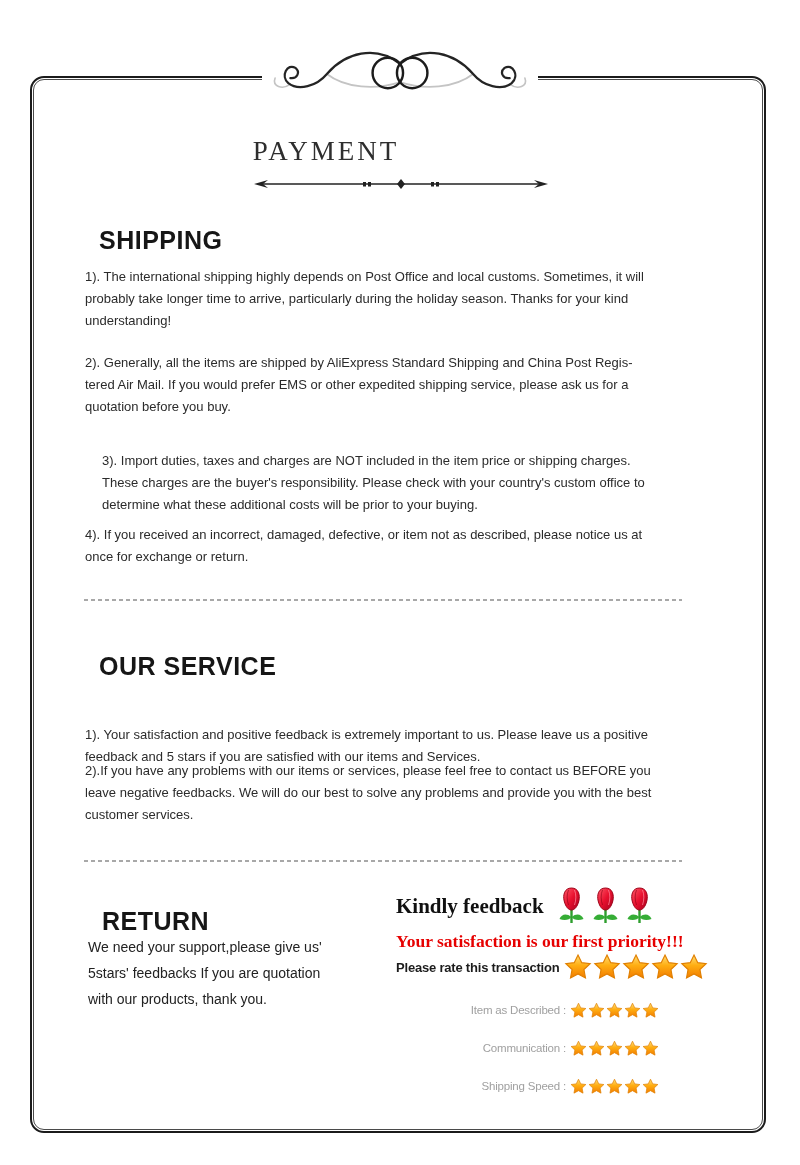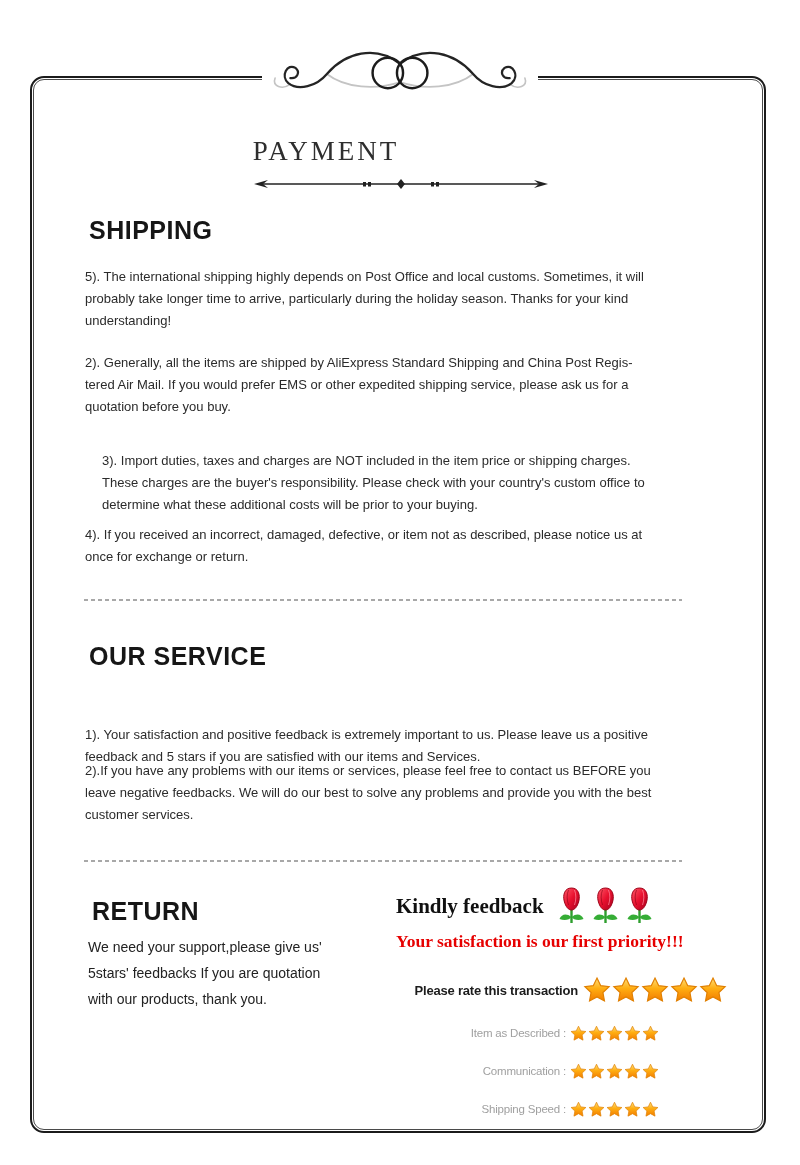--- a/index.html
+++ b/index.html
@@ -22,21 +22,21 @@
   }
   .ornament{position:absolute;left:268px;top:46px;width:264px;height:56px;}
   .payment-title{
     position:absolute;left:0;top:136px;width:652px;margin:0;text-align:center;
     font-family:"Liberation Serif", serif;font-size:27px;font-weight:400;
     letter-spacing:3px;color:#2e2e2e;
   }
   .arrow-divider{position:absolute;left:253px;top:176px;width:296px;height:16px;}
 
   .sec-h{
-    position:absolute;left:85px;margin:4px;font-weight:700;color:#161616;
+    position:absolute;left:85px;margin:14px;font-weight:700;color:#161616;
     letter-spacing:.5px;
   }
   .shipping-h{top:212px;font-size:25px;}
   .service-h{top:638px;font-size:25px;}
   .return-h{top:893px;left:88px;font-size:25px;}
 
   .para{position:absolute;left:85px;font-size:13px;line-height:22px;color:#2b2b2b;}
   .tline{white-space:nowrap;}
   .p-s1{top:266px;} .p-s2{top:352px;} .p-s3{top:450px;margin-left:17px;} .p-s4{top:524px;}
   .p-v1{top:724px;} .p-v2{top:760px;}
@@ -54,21 +54,21 @@
   .fb-title-row{display:flex;align-items:center;height:48px;}
   .fb-title{
     font-family:"Liberation Serif", serif;font-weight:700;font-size:21px;color:#101010;
   }
   .roses{display:flex;align-items:center;margin-left:14px;gap:7px;}
   .rose{width:27px;height:40px;}
   .fb-priority{
     font-family:"Liberation Serif", serif;font-weight:700;font-size:17.5px;
     white-space:nowrap;margin-top:1px;
   }
-  .fb-rate-row{display:flex;align-items:center;margin-top:24px;justify-content:center;}
+  .fb-rate-row{display:flex;align-items:center;margin-top:1px;}
   .fb-rate-label{
     flex:0 0 168px;font-size:13px;font-weight:700;letter-spacing:-.2px;color:#1c1c1c;
   }
   .stars{display:flex;align-items:center;}
   .star-big{width:28px;height:28px;margin-right:1px;}
   .star-sm{width:17px;height:17px;margin-left:1px;}
   .fb-row{display:flex;align-items:center;margin-top:20px;height:18px;}
   .fb-row-label{
     flex:0 0 170px;text-align:right;font-size:11.5px;color:#a0a0a0;letter-spacing:-.2px;
   }
@@ -120,21 +120,21 @@
     <polygon points="295,8 281,4 286,8 281,12" fill="#222"></polygon>
     <polygon points="148,3 152,8 148,13 144,8" fill="#222"></polygon>
     <rect x="110" y="6" width="3" height="4.5" fill="#222"></rect>
     <rect x="115" y="6" width="3" height="4.5" fill="#222"></rect>
     <rect x="178" y="6" width="3" height="4.5" fill="#222"></rect>
     <rect x="183" y="6" width="3" height="4.5" fill="#222"></rect>
   </svg>
 
   <h2 class="sec-h shipping-h">SHIPPING</h2>
   <div class="para p-s1">
-      <div class="tline">5).  The international shipping highly depends on Post Office and local customs. Sometimes, it will</div>
+      <div class="tline">1).  The international shipping highly depends on Post Office and local customs. Sometimes, it will</div>
       <div class="tline">probably take longer time to arrive, particularly during the holiday season. Thanks for your kind</div>
       <div class="tline">understanding!</div>
     </div>
   <div class="para p-s2">
       <div class="tline">2). Generally, all the items are shipped by AliExpress Standard Shipping and China Post Regis-</div>
       <div class="tline">tered Air Mail. If you would prefer EMS or other expedited shipping service, please ask us for a</div>
       <div class="tline">quotation before you buy.</div>
     </div>
   <div class="para p-s3">
       <div class="tline">3). Import duties, taxes and charges are NOT included in the item price or shipping charges.</div>

